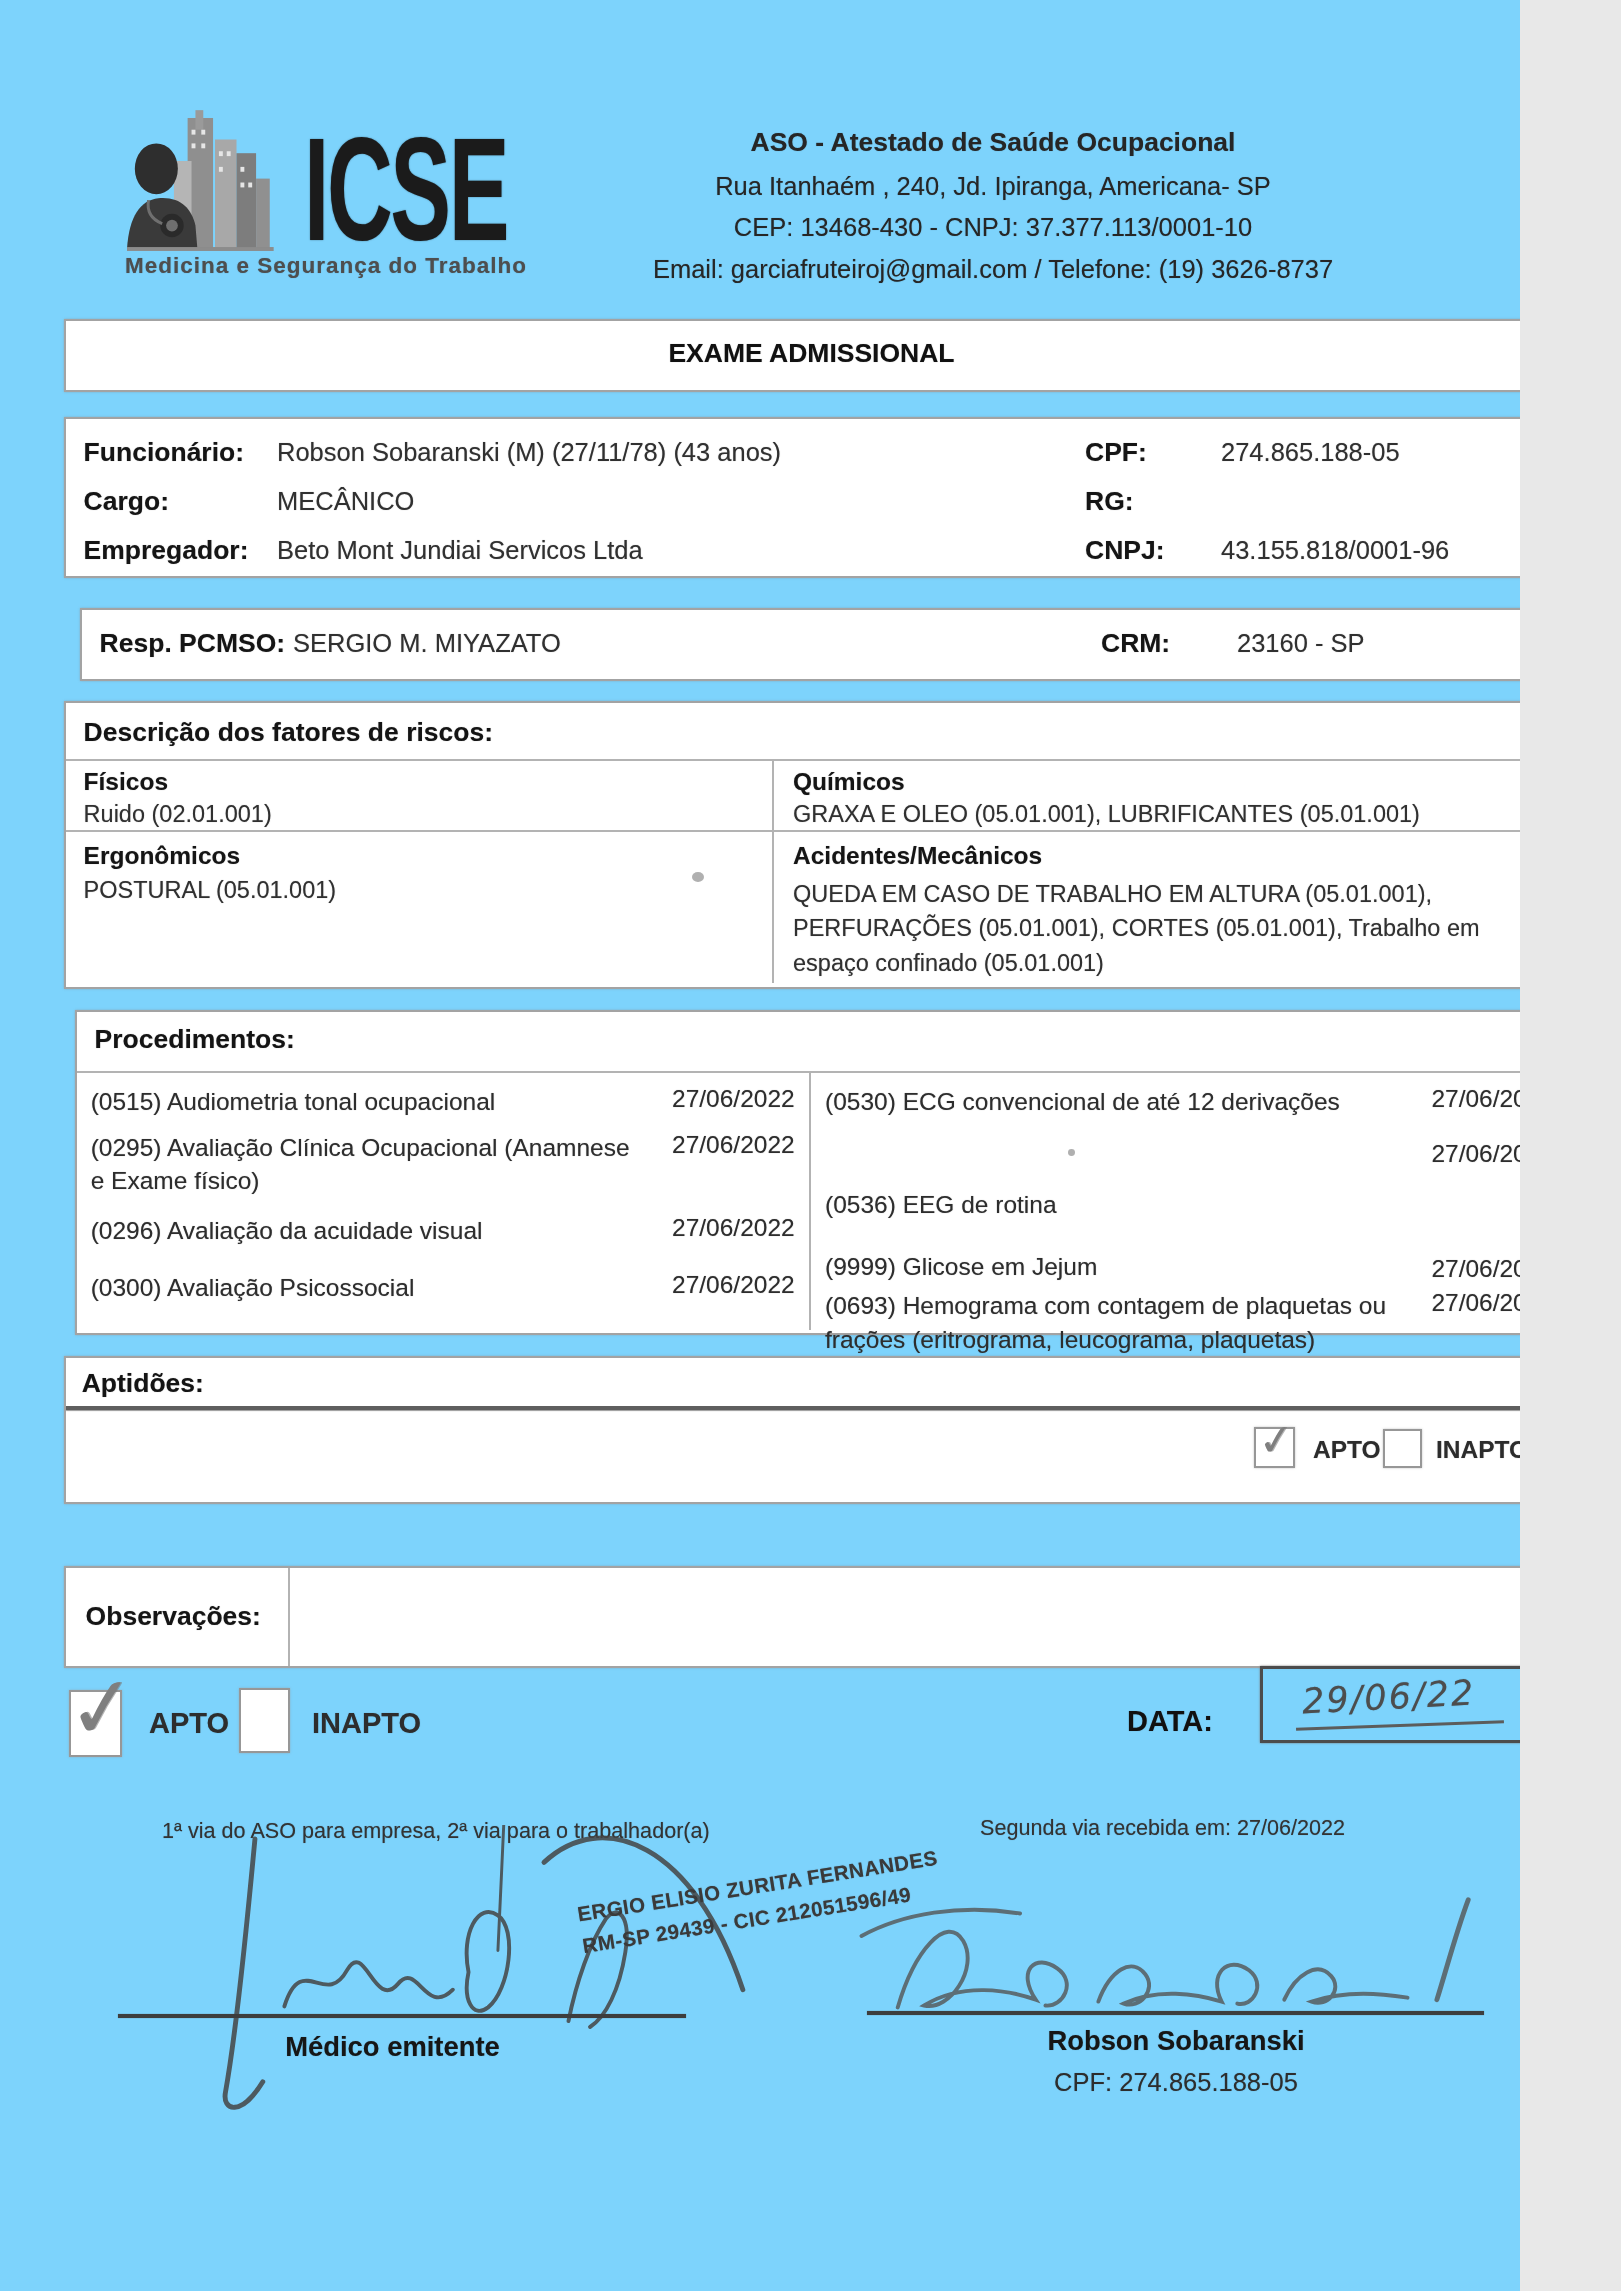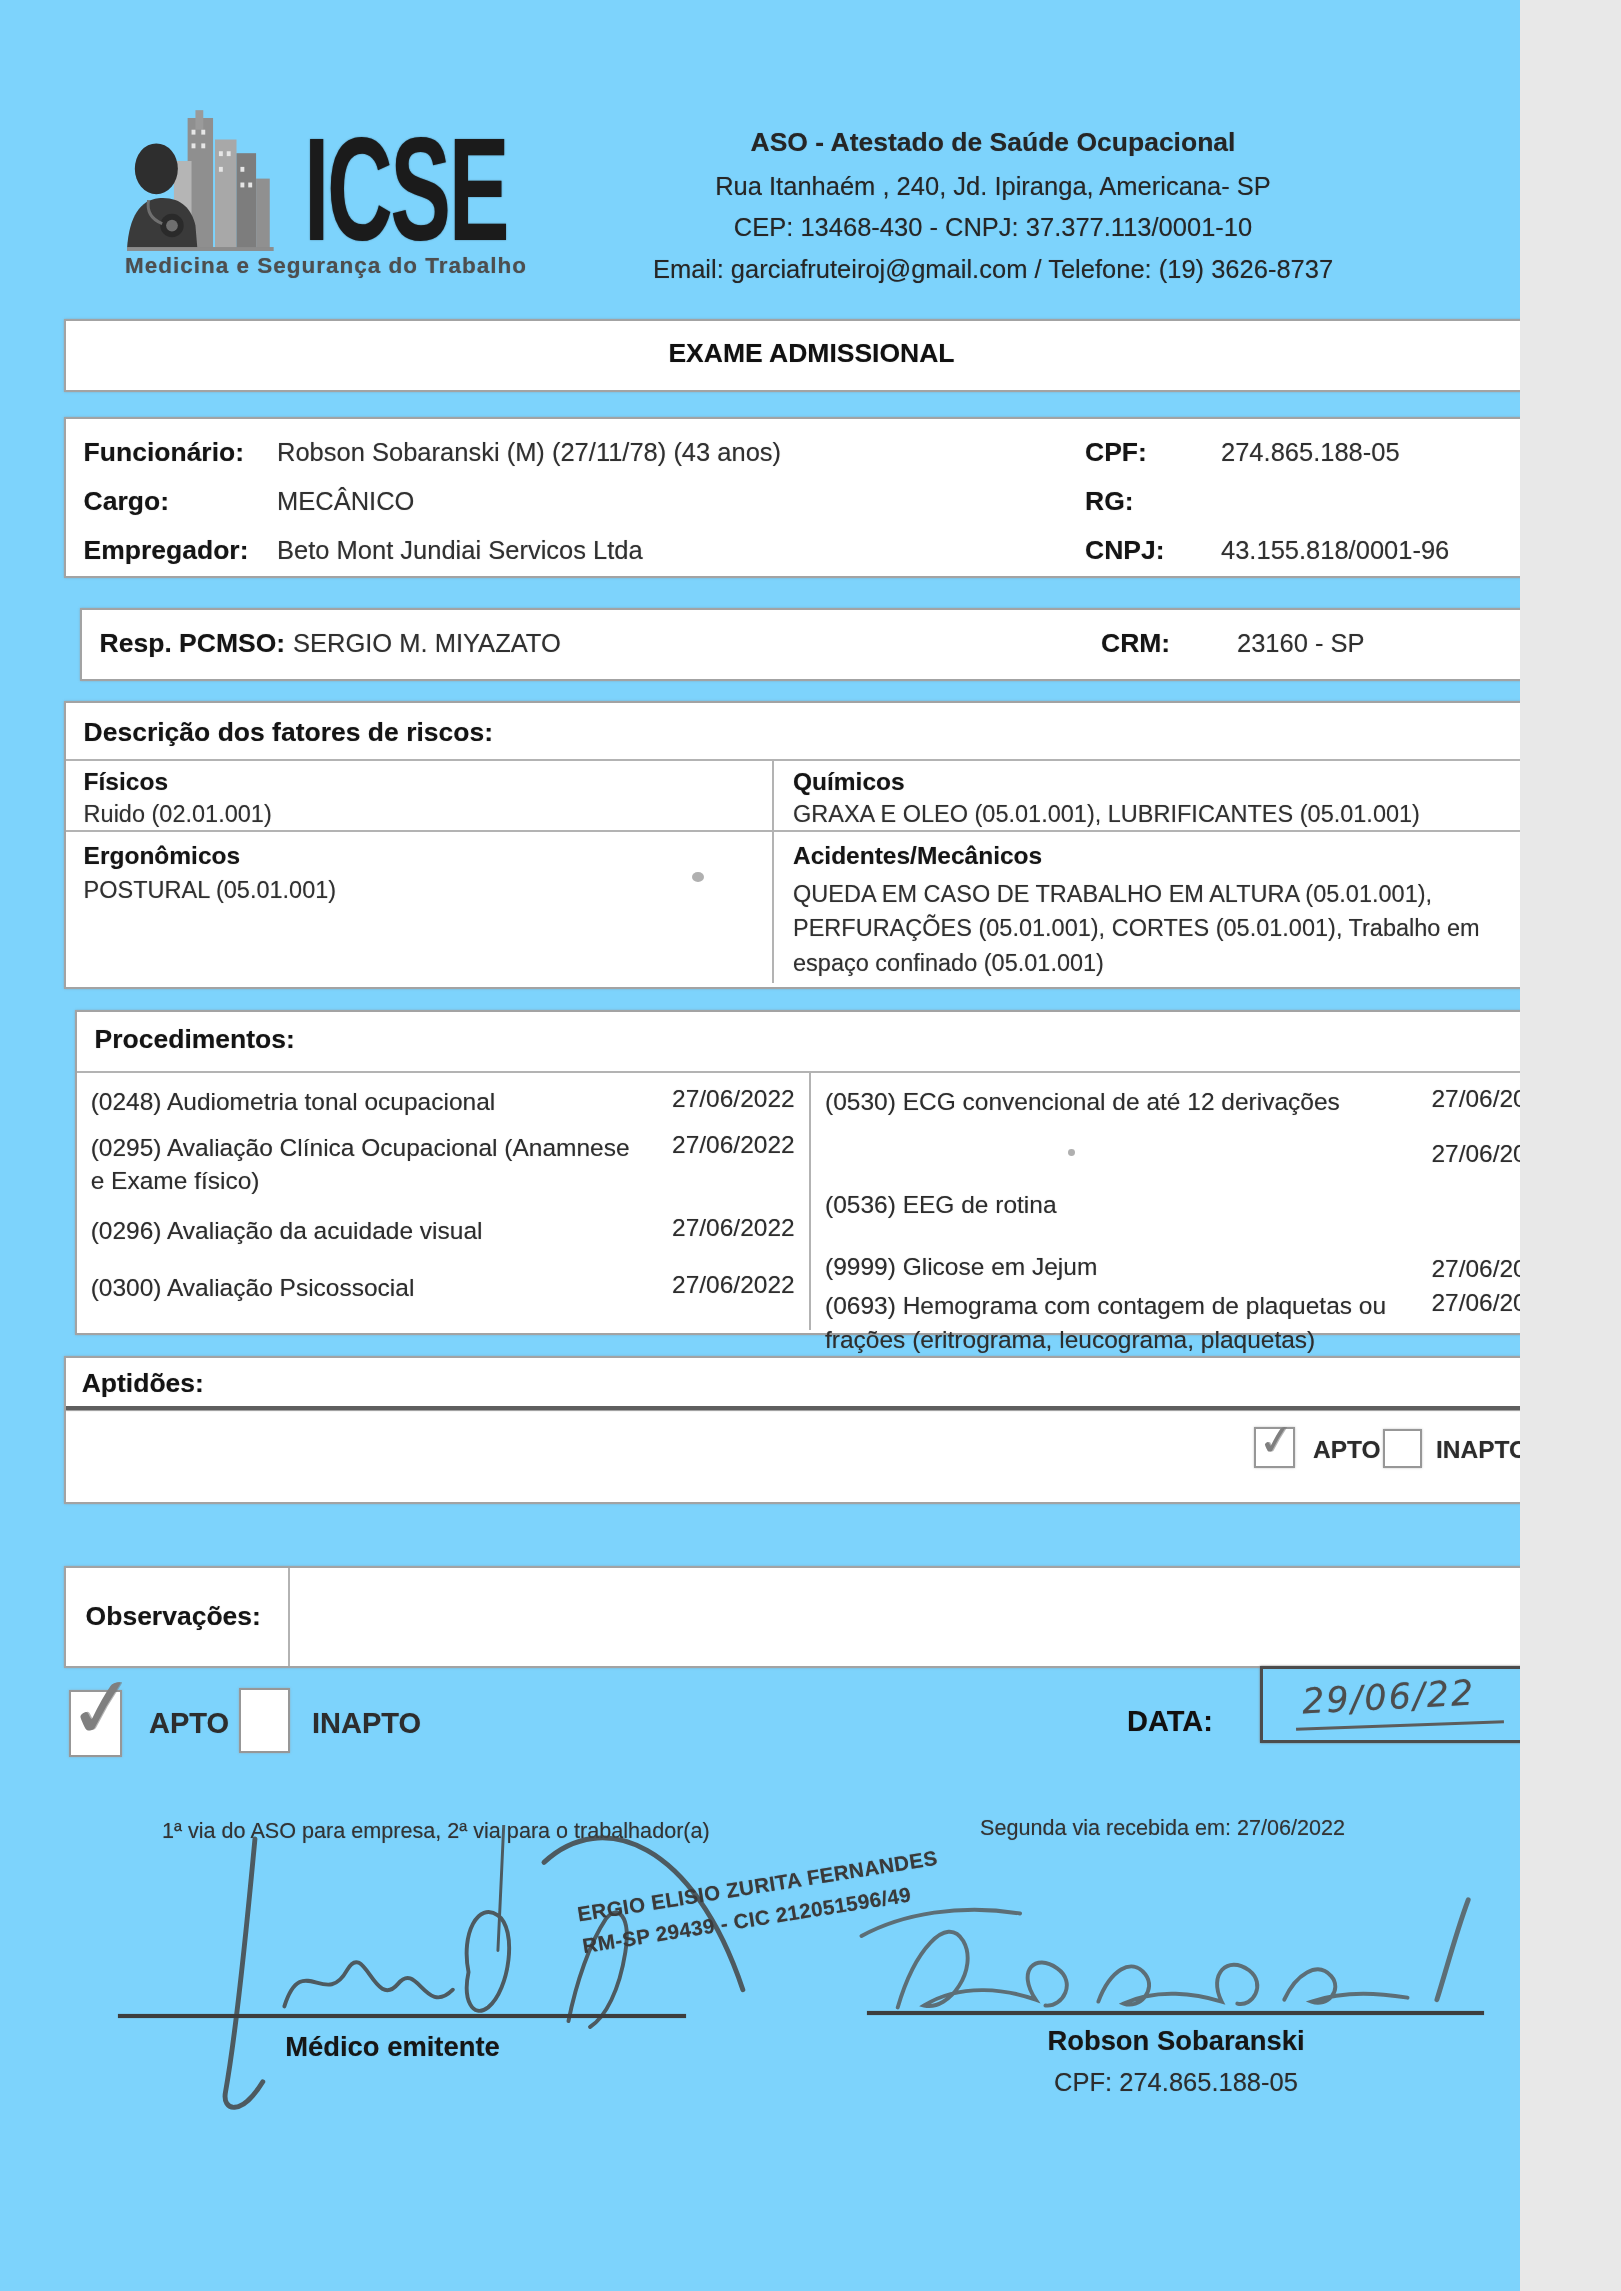--- a/index.html
+++ b/index.html
@@ -124,21 +124,21 @@
     <span class="abs val t24" style="left:727px;top:174px;width:757px;line-height:1.46;">QUEDA EM CASO DE TRABALHO EM ALTURA (05.01.001), PERFURAÇÕES (05.01.001), CORTES (05.01.001), Trabalho em espaço confinado (05.01.001)</span>
   </div>
 
   <div class="box" style="left:75px;top:1010px;width:1491px;height:321px;">
     <span class="abs sectitle" style="left:17.6px;top:11.8px;">Procedimentos:</span>
     <div class="divider-h" style="left:0;top:59px;width:100%;"></div>
     <div class="divider-v" style="left:732px;top:59px;height:259px;"></div>
 
     <div class="abs" style="left:13.7px;top:73px;width:704px;">
       <div class="proc-row" style="margin-bottom:11.8px;">
-        <span class="proc-name" style="max-width:549px;">(0248) Audiometria tonal ocupacional</span>
+        <span class="proc-name" style="max-width:549px;">(0515) Audiometria tonal ocupacional</span>
         <span class="proc-date">27/06/2022</span>
       </div>
       <div class="proc-row" style="margin-bottom:15.7px;">
         <span class="proc-name" style="max-width:549px;">(0295) Avaliação Clínica Ocupacional (Anamnese e Exame físico)</span>
         <span class="proc-date">27/06/2022</span>
       </div>
       <div class="proc-row" style="margin-bottom:23.5px;">
         <span class="proc-name" style="max-width:549px;">(0296) Avaliação da acuidade visual</span>
         <span class="proc-date">27/06/2022</span>
       </div>

